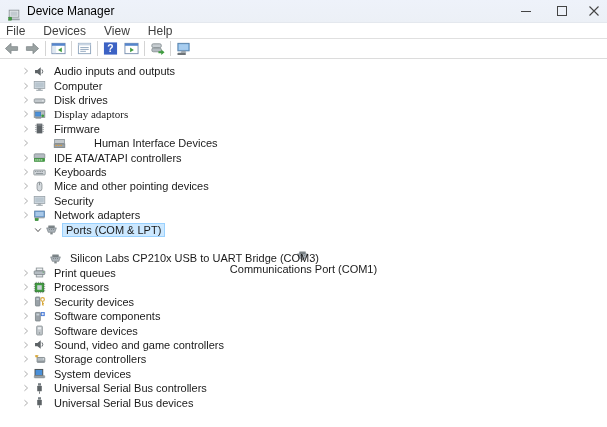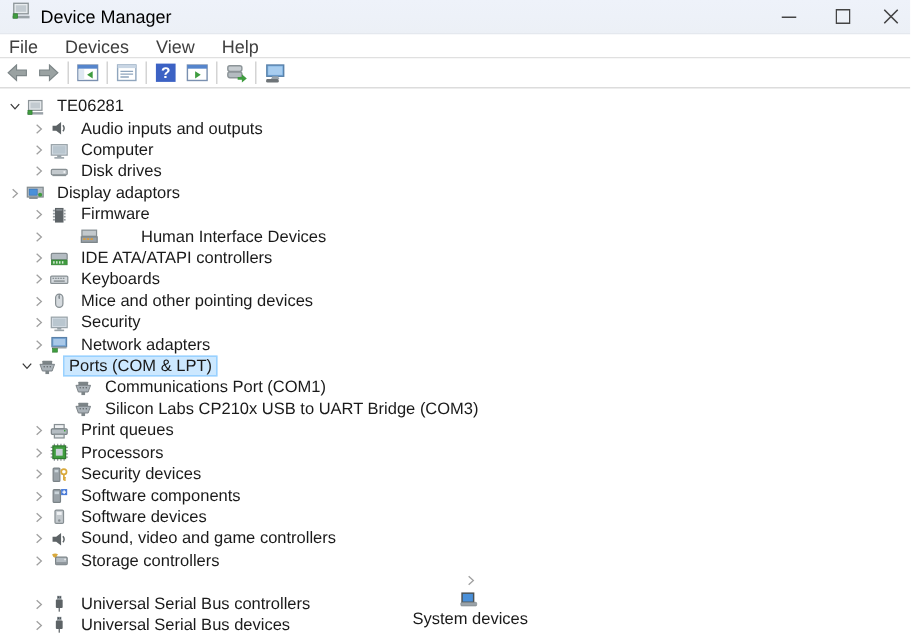--- a/index.html
+++ b/index.html
@@ -3,21 +3,21 @@
 <meta charset="utf-8">
 <style>
   html,body { margin:0; padding:0; background:#ffffff; }
   .window {
     position:relative; width:607px; height:427px; overflow:hidden;
     background:#ffffff; font-family:"Liberation Sans", sans-serif;
     -webkit-font-smoothing:antialiased;
   }
   
   .titlebar {
-    height:22px; display:flex; align-items:flex-start;
+    height:22px; display:flex; align-items:flex-end;
     background:linear-gradient(var(--titlebar-bg,#eef2fa), #ecf0f6);
     border-bottom:1px solid #e4e8ee;
   }
   .app-icon { width:14px; height:14px; margin:0 6px 0 7px; flex:none; }
   .app-icon svg { width:14px; height:14px; display:block; }
   .window-title { font-size:12px; color:#000; line-height:22px; }
   .controls { margin-left:auto; display:flex; height:100%; align-items:stretch; }
   .ctrl { display:flex; align-items:center; justify-content:center; }
   .ctrl svg { display:block; }
   .ctrl-min { width:36px; } .ctrl-max { width:36px; } .ctrl-close { width:27px; }
@@ -165,36 +165,20 @@
           <svg viewBox="0 0 16 16">
             <rect x="2" y="2.5" width="12" height="8" fill="#79b0e2" stroke="#5a82aa"></rect>
             <rect x="3" y="3.5" width="10" height="6" fill="#a8cdef"></rect>
             <path d="M6 10.5 H10 L11 12.5 H5 Z" fill="#9aa4ac"></path>
             <rect x="1.5" y="12.5" width="9" height="2.5" rx="1" fill="#6e7478"></rect>
           </svg>
         </span>
       </div>
     </div>
   <div class="tree">
-      <div class="trow" style="padding-left: 4px;">
-        <span class="chev">
-          <svg viewBox="0 0 16 16">
-            <path d="M3.5 5.5 L8 10.5 L12.5 5.5" fill="none" stroke="#3a3a3a" stroke-width="1.4"></path>
-          </svg>
-        </span>
-        <span class="ticon">
-          <svg viewBox="0 0 16 16">
-            <rect x="2.5" y="2.5" width="11" height="8" fill="#e8ecef" stroke="#8c9498"></rect>
-            <rect x="4" y="4" width="8" height="5" fill="#c2cad0"></rect>
-            <rect x="1.5" y="12" width="13" height="2" fill="#9aa2a8"></rect>
-            <rect x="2" y="10.5" width="3.4" height="3.4" fill="#3f9c3f" stroke="#2e7a2e" stroke-width="0.5"></rect>
-          </svg>
-        </span>
-        <span class="tlabel">TE06281</span>
-      </div>
       <div class="trow" style="padding-left: 20px;">
         <span class="chev">
           <svg viewBox="0 0 16 16">
             <path d="M5.5 3.5 L10.5 8 L5.5 12.5" fill="none" stroke="#a0a0a0" stroke-width="1.4"></path>
           </svg>
         </span>
         <span class="ticon">
           <svg viewBox="0 0 16 16">
             <path d="M2.5 6 H5.5 L9.5 2.8 V13.2 L5.5 10 H2.5 Z" fill="#5d6366"></path>
             <path d="M11 5.5 Q13 8 11 10.5" stroke="#5d6366" stroke-width="1.2" fill="none"></path>
@@ -226,21 +210,21 @@
         </span>
         <span class="ticon">
           <svg viewBox="0 0 16 16">
             <rect x="1.5" y="6" width="13" height="4.6" rx="1" fill="#c3c9cd" stroke="#878f93"></rect>
             <circle cx="12.2" cy="8.3" r="0.9" fill="#eef1f3"></circle>
             <rect x="2.5" y="10.6" width="11" height="1" fill="#878f93"></rect>
           </svg>
         </span>
         <span class="tlabel">Disk drives</span>
       </div>
-      <div class="trow" style="padding-left: 4px;">
+      <div class="trow" style="padding-left: 20px; font-family: Liberation Serif, serif;">
         <span class="chev">
           <svg viewBox="0 0 16 16">
             <path d="M5.5 3.5 L10.5 8 L5.5 12.5" fill="none" stroke="#a0a0a0" stroke-width="1.4"></path>
           </svg>
         </span>
         <span class="ticon">
           <svg viewBox="0 0 16 16">
             <rect x="1.5" y="3.5" width="13" height="8" fill="#b4bcc2" stroke="#838b8f"></rect>
             <rect x="3" y="5" width="6.6" height="5" fill="#4a90d9" stroke="#2f6cb0" stroke-width="0.5"></rect>
             <circle cx="12" cy="9.6" r="1.7" fill="#3f9c3f"></circle>
@@ -371,39 +355,39 @@
         <span class="ticon">
           <svg viewBox="0 0 16 16">
             <rect x="2" y="2.5" width="12" height="7.5" fill="#79a8d8" stroke="#5a80a8"></rect>
             <rect x="3.2" y="3.7" width="9.6" height="5" fill="#a9c8e8"></rect>
             <rect x="2" y="10" width="12" height="1.5" fill="#9aa2a8"></rect>
             <rect x="2.5" y="11.5" width="4" height="3" fill="#3f9c3f" stroke="#2e7a2e" stroke-width="0.5"></rect>
           </svg>
         </span>
         <span class="tlabel">Network adapters</span>
       </div>
-      <div class="trow selected" style="padding-left: 12px;">
+      <div class="trow selected" style="padding-left: 32px;">
         <span class="chev">
           <svg viewBox="0 0 16 16">
             <path d="M3.5 5.5 L8 10.5 L12.5 5.5" fill="none" stroke="#3a3a3a" stroke-width="1.4"></path>
           </svg>
         </span>
         <span class="ticon">
           <svg viewBox="0 0 16 16">
             <rect x="4" y="3" width="8" height="3" rx="0.5" fill="#7d8588"></rect>
             <path d="M2 6 H14 L12 11.5 H4 Z" fill="#aab2b8" stroke="#6e767a" stroke-width="0.7"></path>
             <circle cx="5.5" cy="8" r="0.6" fill="#5d6366"></circle>
             <circle cx="8" cy="8" r="0.6" fill="#5d6366"></circle>
             <circle cx="10.5" cy="8" r="0.6" fill="#5d6366"></circle>
             <rect x="6.5" y="11.5" width="3" height="2.5" fill="#7d8588"></rect>
           </svg>
         </span>
         <span class="tlabel">Ports (COM &amp; LPT)</span>
       </div>
-      <div class="trow" style="padding-left: 36px;">
+      <div class="trow" style=" flex-direction: column;">
         <span class="chev"></span>
         <span class="ticon">
           <svg viewBox="0 0 16 16">
             <rect x="4" y="3" width="8" height="3" rx="0.5" fill="#7d8588"></rect>
             <path d="M2 6 H14 L12 11.5 H4 Z" fill="#aab2b8" stroke="#6e767a" stroke-width="0.7"></path>
             <circle cx="5.5" cy="8" r="0.6" fill="#5d6366"></circle>
             <circle cx="8" cy="8" r="0.6" fill="#5d6366"></circle>
             <circle cx="10.5" cy="8" r="0.6" fill="#5d6366"></circle>
             <rect x="6.5" y="11.5" width="3" height="2.5" fill="#7d8588"></rect>
           </svg>
@@ -545,21 +529,21 @@
         <span class="ticon">
           <svg viewBox="0 0 16 16">
             <path d="M2.2 3 Q5 1.8 7 3.2 Q5.5 4.2 5.8 5.8 Q3 6.5 2.2 3Z" fill="#d9a93c"></path>
             <rect x="5" y="5.5" width="9.5" height="6" rx="0.8" fill="#b4bcc2" stroke="#7a8286"></rect>
             <rect x="5" y="9.5" width="9.5" height="2" fill="#8f979c"></rect>
             <circle cx="12.8" cy="7.3" r="0.7" fill="#eef0f2"></circle>
           </svg>
         </span>
         <span class="tlabel">Storage controllers</span>
       </div>
-      <div class="trow" style="padding-left: 20px; flex-direction: column;">
+      <div class="trow" style="padding-left: 20px;">
         <span class="chev">
           <svg viewBox="0 0 16 16">
             <path d="M5.5 3.5 L10.5 8 L5.5 12.5" fill="none" stroke="#a0a0a0" stroke-width="1.4"></path>
           </svg>
         </span>
         <span class="ticon">
           <svg viewBox="0 0 16 16">
             <rect x="2.5" y="3" width="9.5" height="7.5" fill="#4a90d9" stroke="#4a5054" stroke-width="1.2"></rect>
             <rect x="1.5" y="10.5" width="13" height="3" rx="0.8" fill="#9aa2a8" stroke="#7a8286" stroke-width="0.5"></rect>
           </svg>

